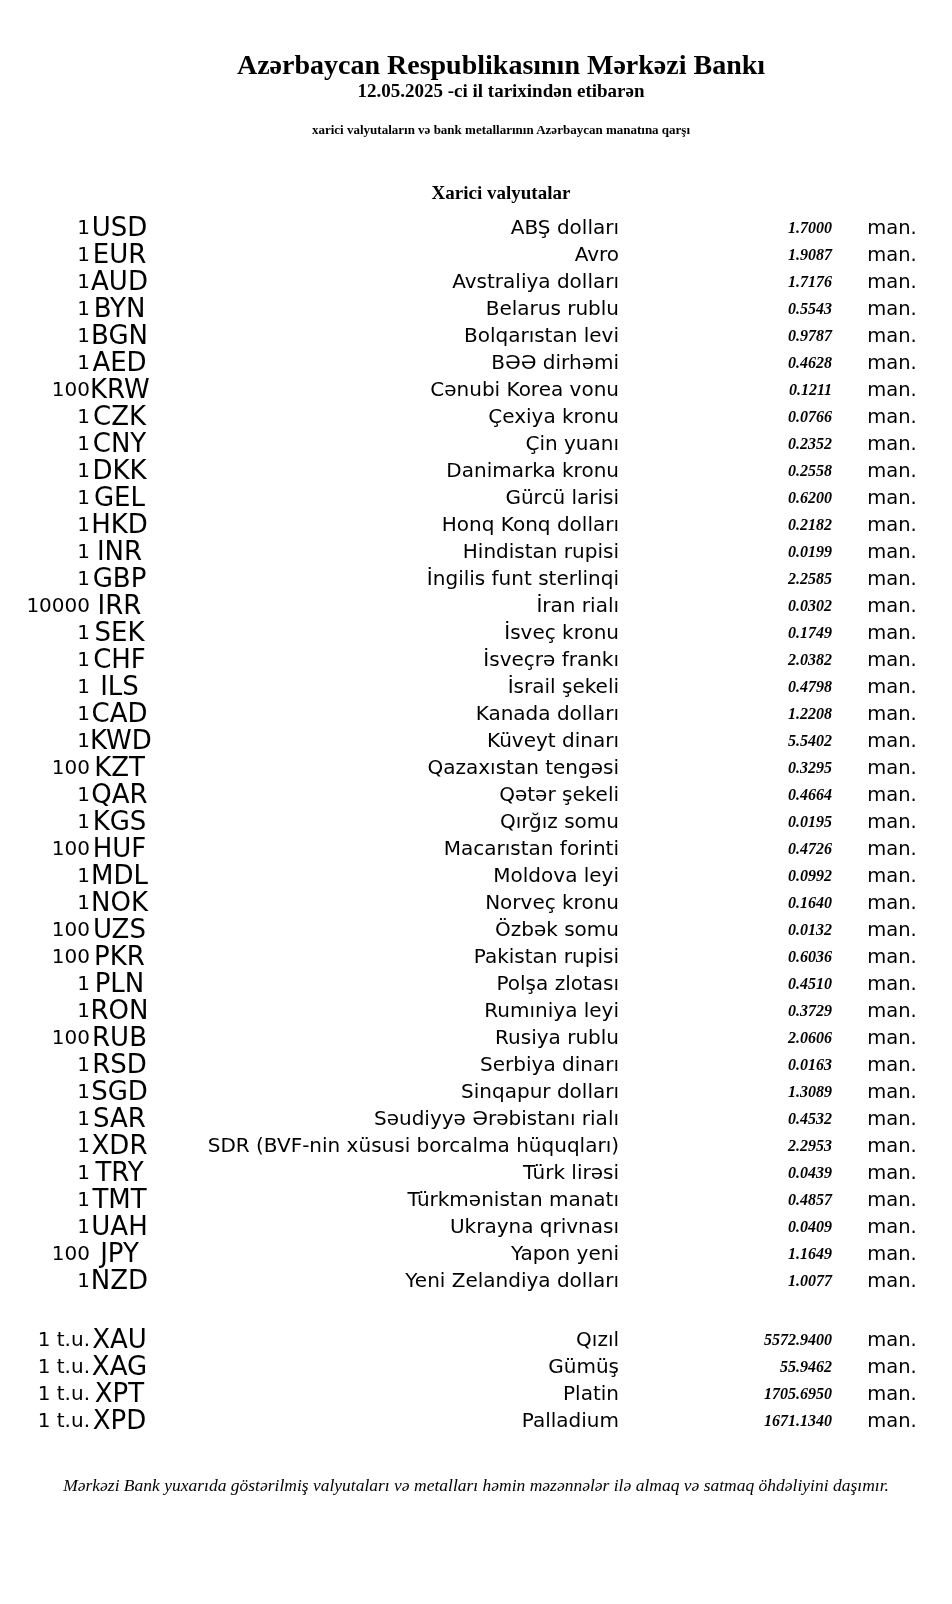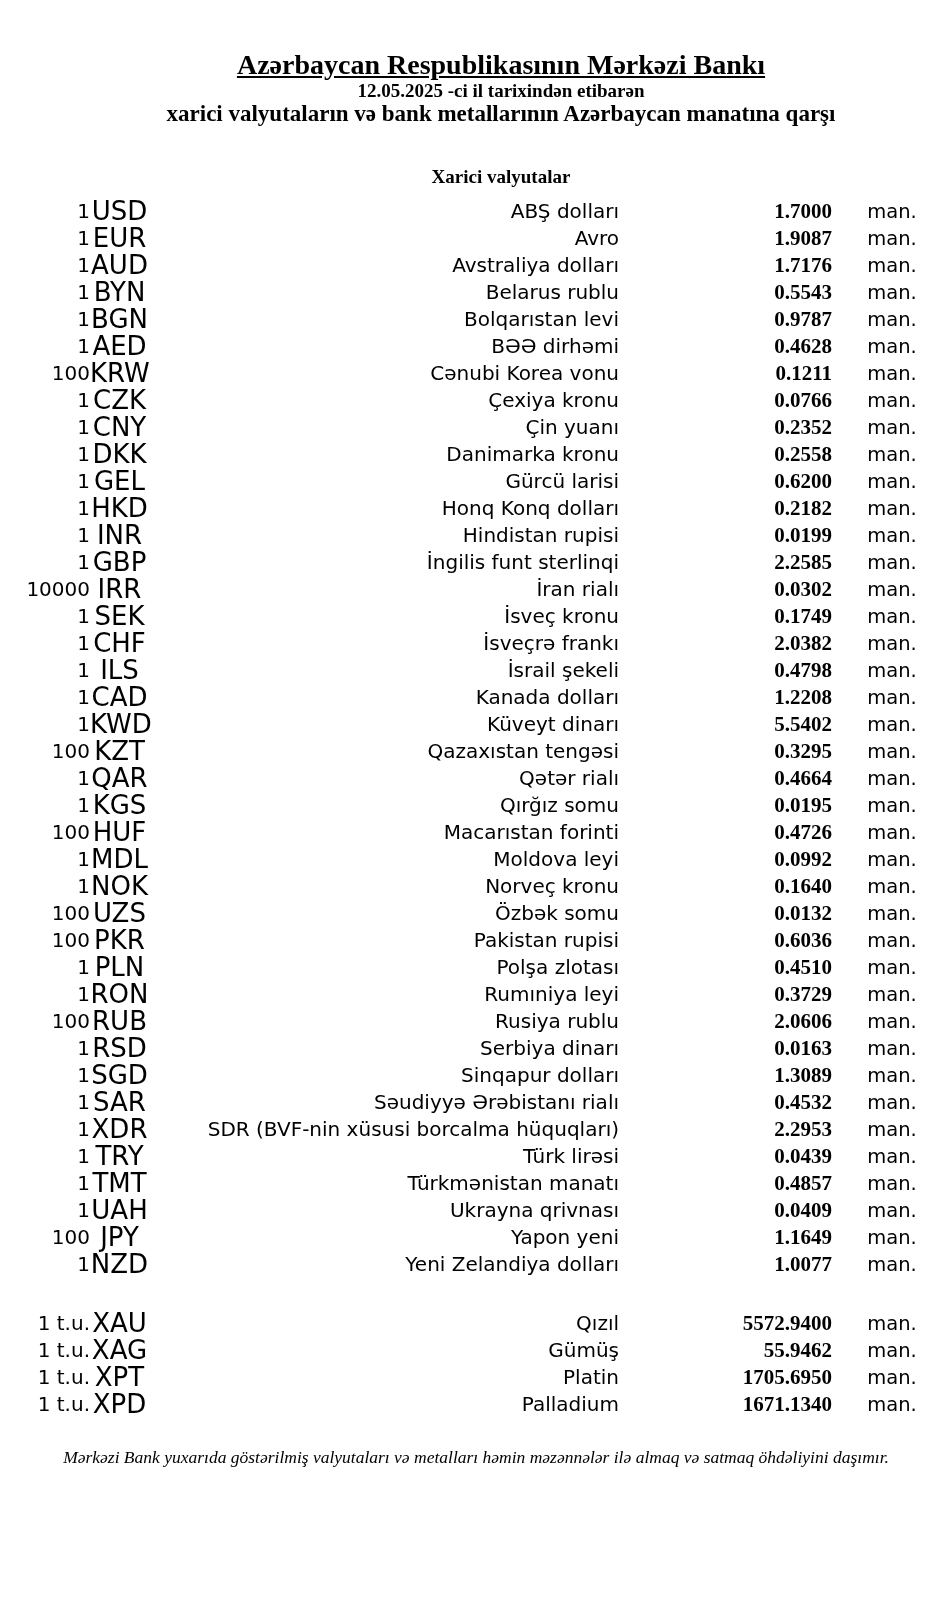--- a/index.html
+++ b/index.html
@@ -23,33 +23,32 @@
     margin-left: 50px;   
     text-align: center;
   }
   .doc-title {
     margin: 0;
     padding-top: 50px;
     font-family: "Liberation Serif", serif;
     font-weight: bold;
     font-size: 28px;
     line-height: 30px;
-    text-decoration: underline;
   }
   .date-line {
     font-family: "Liberation Serif", serif;
     font-weight: bold;
     font-size: 19px;
     line-height: 22px;
   }
   .subtitle {
-    margin-top: 0;
+    margin-top: 16px;
     font-family: "Liberation Serif", serif;
     font-weight: bold;
-    font-size: 23px;
+    font-size: 13px;
     line-height: 23px;
   }
   .section-title {
     margin: 0;
     font-family: "Liberation Serif", serif;
     font-weight: bold;
     font-size: 19px;
     line-height: 24px;
   }
   .section-title.currencies { margin-top: 40px; font-family: Liberation Serif, serif; }
@@ -86,30 +85,31 @@
   td.name {
     text-align: right;
     padding-left: 8px;
     font-size: 20px;
     overflow: hidden;
   }
   td.rate {
     text-align: right;
     font-family: "Liberation Serif", serif;
     font-weight: bold;
-    font-size: 21px;
+    font-style: italic;
+    font-size: 16px;
   }
   td.unit {
     text-align: center;
     padding-left: 13px;
     font-size: 19.5px;
   }
 
   .footer-note {
-    margin-top: 28px;
+    margin-top: 40px;
     padding: 0 20px;
     text-align: center;
     font-family: "Liberation Serif", serif;
     font-style: italic;
     font-size: 17.5px;
     line-height: 22px;
   }
 </style>
 </head>
 <body>
@@ -276,21 +276,21 @@
         <tr>
           <td class="qty">100</td>
           <td class="code">KZT</td>
           <td class="name">Qazaxıstan tengəsi</td>
           <td class="rate">0.3295</td>
           <td class="unit">man.</td>
         </tr>
         <tr>
           <td class="qty">1</td>
           <td class="code">QAR</td>
-          <td class="name">Qətər rialı</td>
+          <td class="name">Qətər şekeli</td>
           <td class="rate">0.4664</td>
           <td class="unit">man.</td>
         </tr>
         <tr>
           <td class="qty">1</td>
           <td class="code">KGS</td>
           <td class="name">Qırğız somu</td>
           <td class="rate">0.0195</td>
           <td class="unit">man.</td>
         </tr>

